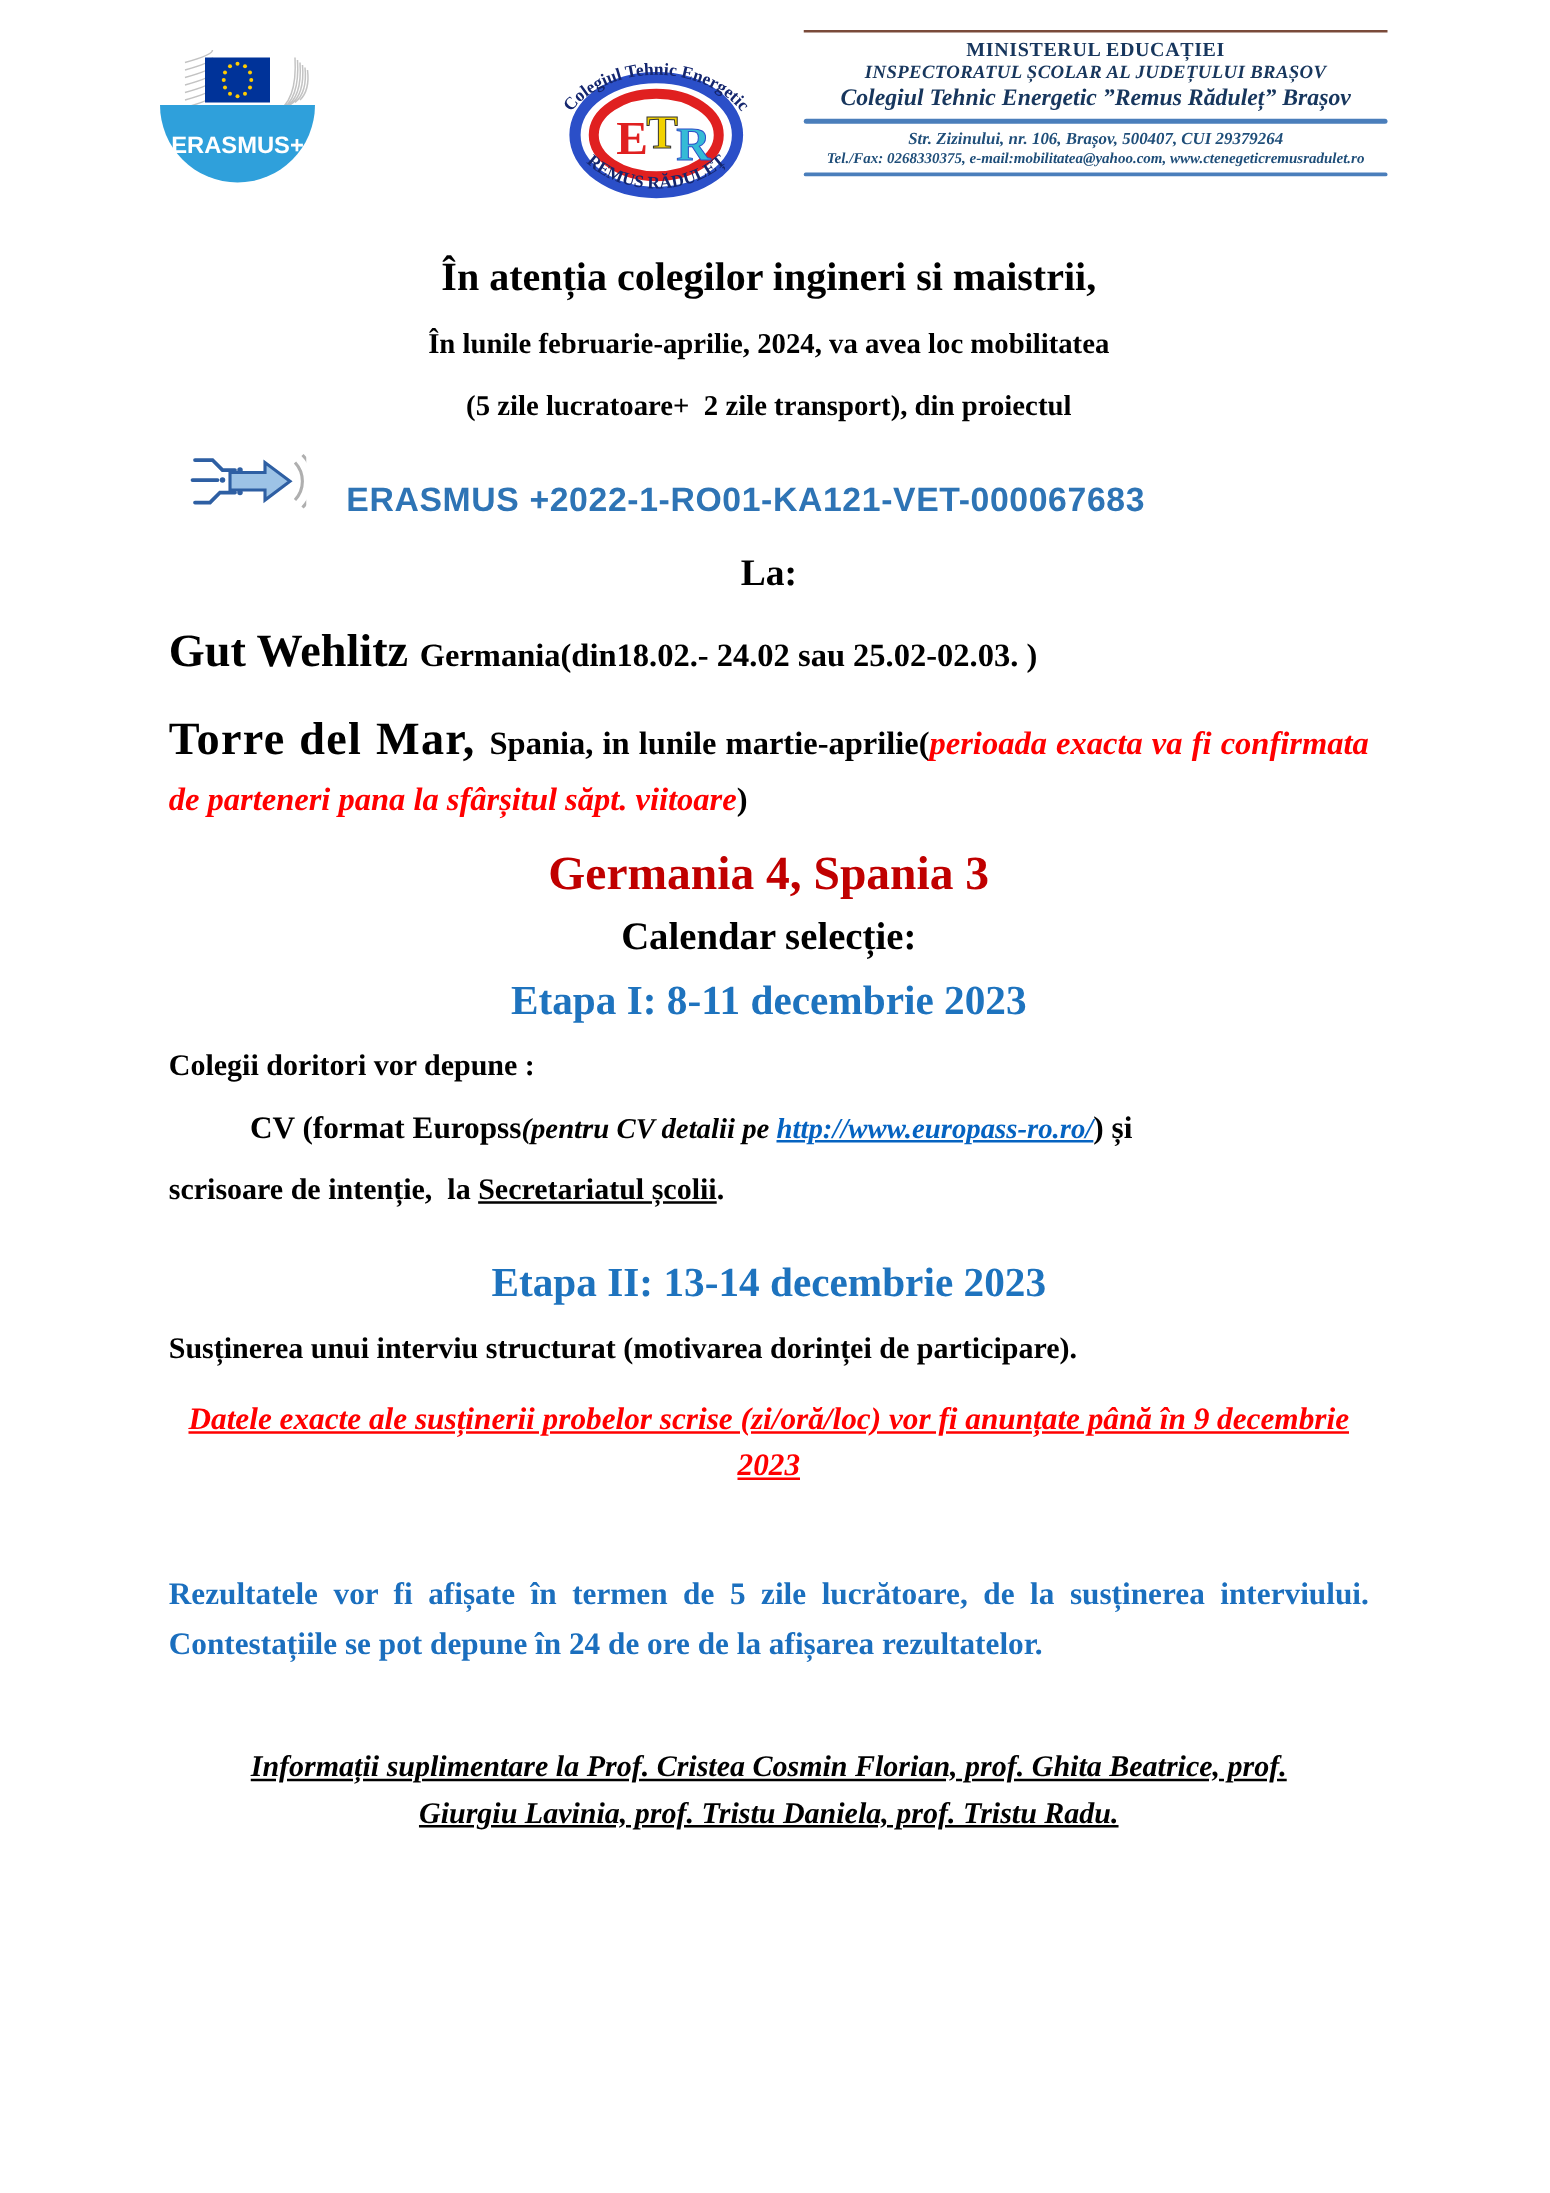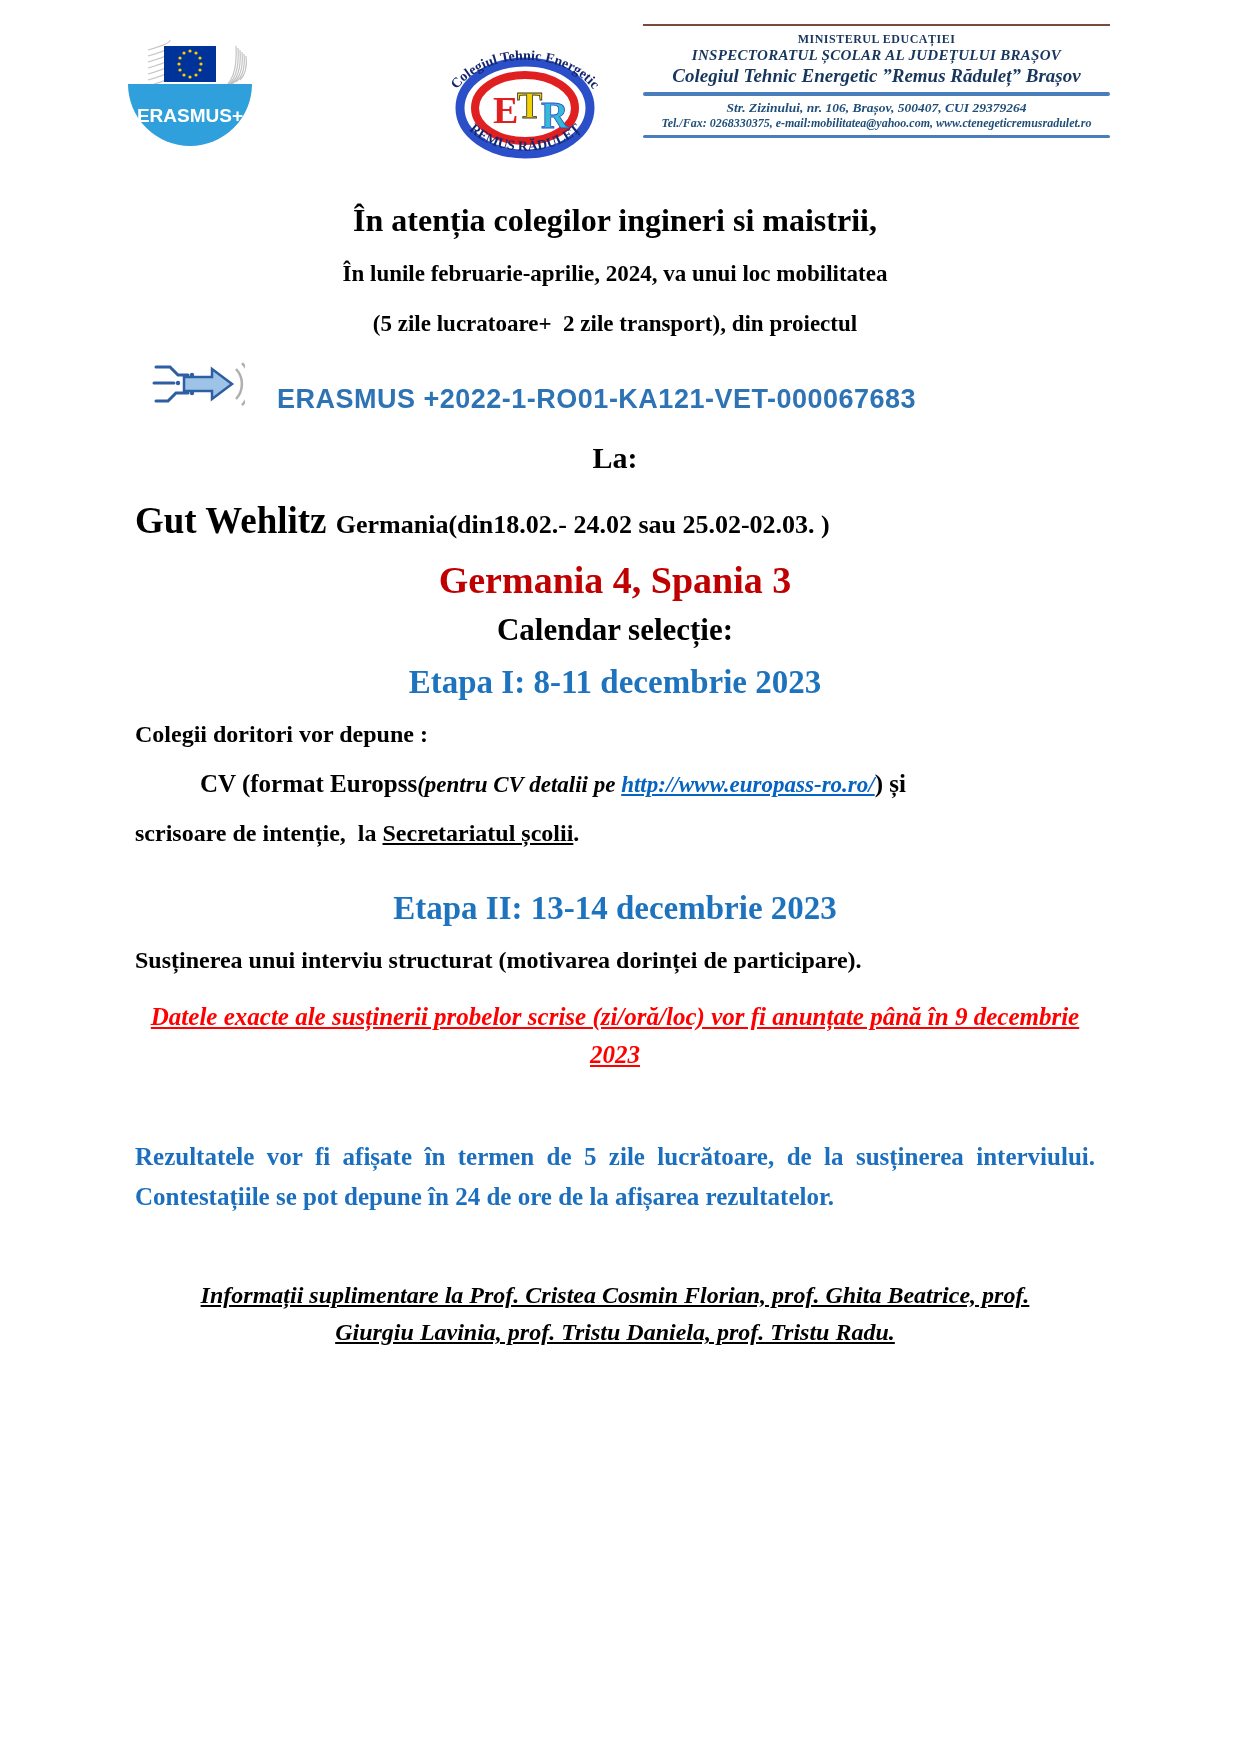--- a/index.html
+++ b/index.html
@@ -20,21 +20,21 @@
     padding:24px 130px 40px 120px;position:relative;overflow:hidden;
   }
   
   .header{display:flex;align-items:flex-start;width:990px;}
   .erasmus-logo{width:150px;flex:0 0 150px;margin-top:4px;}
   .school-logo{width:200px;flex:0 0 200px;margin-left:155px;margin-top:2px;}
   .ministry-box{
     flex:1;margin-left:18px;border-top:2px solid #7A4A3A;
     padding-top:6px;text-align:center;color:var(--navy_header);
   }
-  .ministry-box .m1{font-size:12px;font-weight:bold;letter-spacing:.5px;}
+  .ministry-box .m1{font-size:16px;font-weight:bold;letter-spacing:.5px;}
   .ministry-box .m2{font-size:15px;font-weight:bold;font-style:italic;letter-spacing:.3px;}
   .ministry-box .m3{font-size:19px;font-weight:bold;font-style:italic;margin-top:1px;}
   .ministry-rule{height:4px;background:var(--steel_line);margin:5px 0 4px;border-radius:2px;}
   .ministry-rule.bottom{height:3px;margin-top:4px;}
   .ministry-box .addr{font-size:13.5px;font-weight:bold;font-style:italic;color:#1F4E79;}
   .ministry-box .contact{font-size:12px;font-weight:bold;font-style:italic;color:#1F4E79;}
   
   .title{font-size:32px;font-weight:bold;text-align:center;margin:22px 0 0;}
   .intro{font-size:23px;font-weight:bold;text-align:center;margin:22px 0 0;}
   .intro.small-gap{margin-top:24px;}
@@ -138,21 +138,21 @@
       <div class="m3">Colegiul Tehnic Energetic  ”Remus Răduleț” Brașov</div>
       <div class="ministry-rule"></div>
       <div class="addr">Str. Zizinului, nr. 106, Brașov, 500407, CUI 29379264</div>
       <div class="contact">Tel./Fax: 0268330375, e-mail:mobilitatea@yahoo.com, www.ctenegeticremusradulet.ro</div>
       <div class="ministry-rule bottom"></div>
     </div>
   </div>
 
   <div class="title">În atenția colegilor ingineri si maistrii,</div>
 
-  <div class="intro">În lunile februarie-aprilie, 2024, va unui loc mobilitatea</div>
+  <div class="intro">În lunile februarie-aprilie, 2024, va avea loc mobilitatea</div>
   <div class="intro small-gap" style="white-space:pre-wrap;">(5 zile lucratoare+  2 zile transport), din proiectul</div>
 
   <div class="project-row">
     <svg class="project-icon" viewBox="0 0 95 62" width="95" height="62">
       <g stroke="#2E5FA3" stroke-width="3" fill="none" stroke-linecap="round">
         <path d="M6 14 h14 l8 8 h10"></path>
         <path d="M4 30 h20"></path>
         <path d="M6 48 h12 l8 -8 h12"></path>
       </g>
       <g fill="#2E5FA3">
@@ -167,20 +167,22 @@
       </g>
     </svg>
     <span class="project-code">ERASMUS +2022-1-RO01-KA121-VET-000067683</span>
   </div>
 
   <div class="la-label">La:</div>
 
   <div class="dest1"><span class="big">Gut Wehlitz </span><span>Germania(din18.02.- 24.02 sau 25.02-02.03. )</span>
   </div>
 
+  <div class="dest2"><span class="big">Torre  del  Mar, </span><span>Spania,  in  lunile  martie-aprilie(</span><span class="red-italic">perioada exacta va fi confirmata de parteneri pana la sfârșitul săpt. viitoare</span><span>)</span>
+  </div>
 
   <div class="slots-detail">Germania 4, Spania 3</div>
   <div class="calendar-title">Calendar selecție:</div>
 
   <div class="stage-title">Etapa I: 8-11 decembrie 2023</div>
   <div class="stage1-line1">Colegii doritori vor depune :</div>
 
   <div class="cv-line"><span>CV (format Europss</span><span class="ital">(pentru CV detalii pe </span><a href="#">http://www.europass-ro.ro/</a><span>) și</span>
   </div>
 

